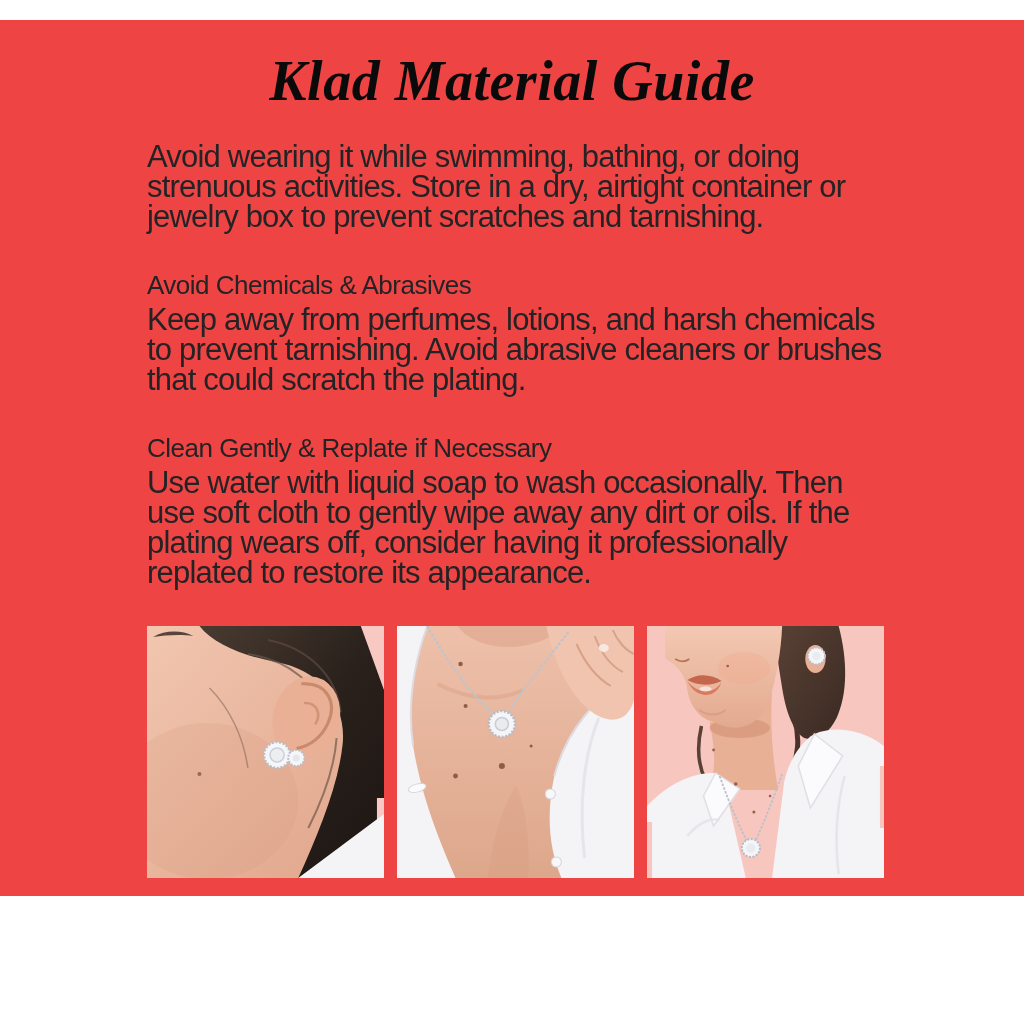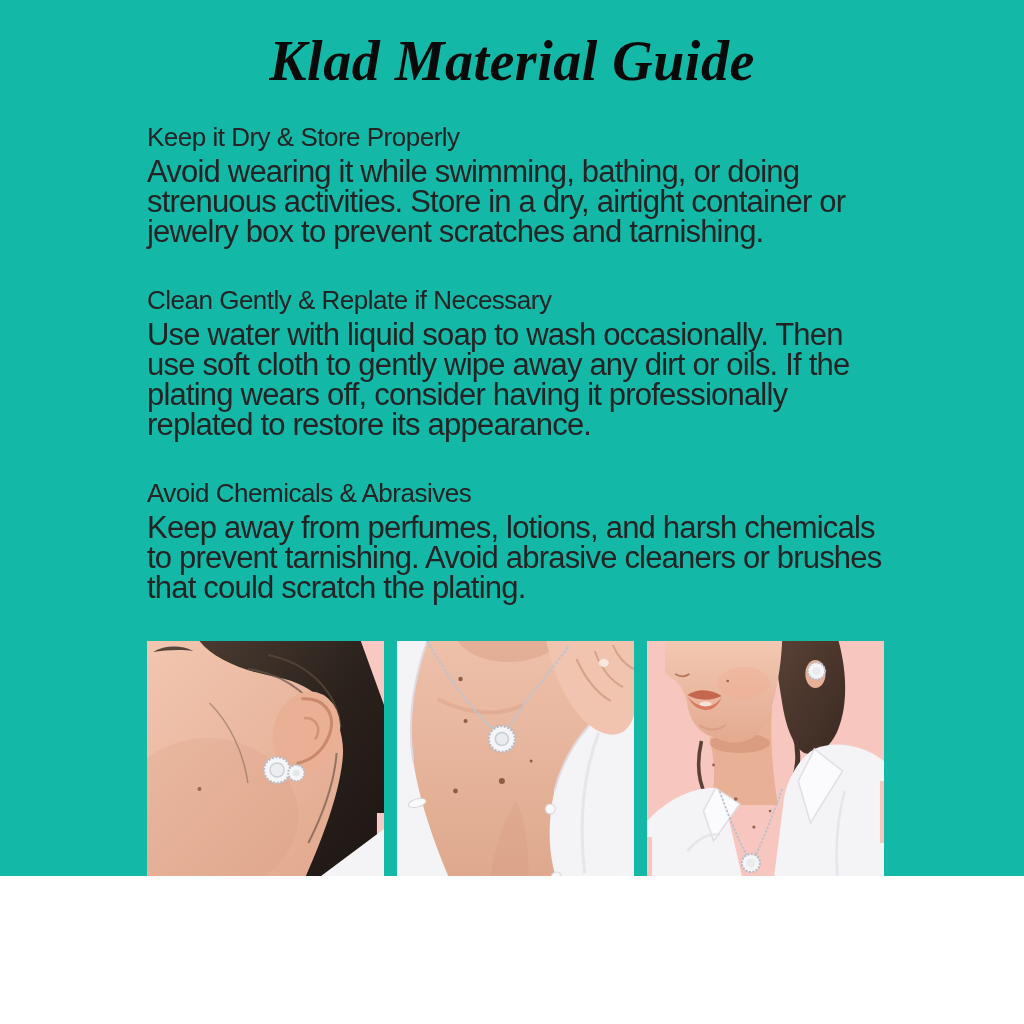--- a/index.html
+++ b/index.html
@@ -1,20 +1,21 @@
 <!DOCTYPE html>
 <html><head>
 <meta charset="utf-8">
 <style>
   html,body { margin:0; padding:0; background:#ffffff; }
   .page {
     position:relative; width:1024px; height:876px; overflow:hidden;
-    background:#14b8a6;
+    background:#ef4444;
     font-family:"Liberation Sans","DejaVu Sans",sans-serif;
     color:#1c1c1e;
+    margin-top:20px;
   }
   .title {
     margin:30px 0 0 0; text-align:center;
     font-family:"Liberation Serif","DejaVu Serif",serif;
     font-style:italic; font-weight:600;
     font-size:56px; line-height:62px; color:#0a0a0a;
     letter-spacing:0.5px;
   }
   .content { padding:30px 140px 0 147px; }
   .section { margin:0 0 38px 0; }
@@ -34,32 +35,31 @@
 </head>
 <body>
 
 <div class="page">
 
   <h1 class="title">Klad Material Guide</h1>
 
   <div class="content">
 
     <div class="section">
-      <h2>Keep it Dry &amp; Store Properly</h2>
       <p>Avoid wearing it while swimming, bathing, or doing strenuous activities. Store in a dry, airtight container or jewelry box to prevent scratches and tarnishing.</p>
+    </div>
+
+    <div class="section">
+      <h2>Avoid Chemicals &amp; Abrasives</h2>
+      <p>Keep away from perfumes, lotions, and harsh chemicals to prevent tarnishing. Avoid abrasive cleaners or brushes that could scratch the plating.</p>
     </div>
 
     <div class="section">
       <h2>Clean Gently &amp; Replate if Necessary</h2>
       <p>Use water with liquid soap to wash occasionally. Then use soft cloth to gently wipe away any dirt or oils. If the plating wears off, consider having it professionally replated to restore its appearance.</p>
-    </div>
-
-    <div class="section">
-      <h2>Avoid Chemicals &amp; Abrasives</h2>
-      <p>Keep away from perfumes, lotions, and harsh chemicals to prevent tarnishing. Avoid abrasive cleaners or brushes that could scratch the plating.</p>
     </div>
 
     <div class="section">
     </div>
 
     <div class="gallery">
 
       <figure class="photo" role="img" aria-label="Close-up of an ear wearing two round silver pave stud earrings">
         <svg viewBox="0 0 235 252" preserveAspectRatio="none" aria-hidden="true">
           <defs>

